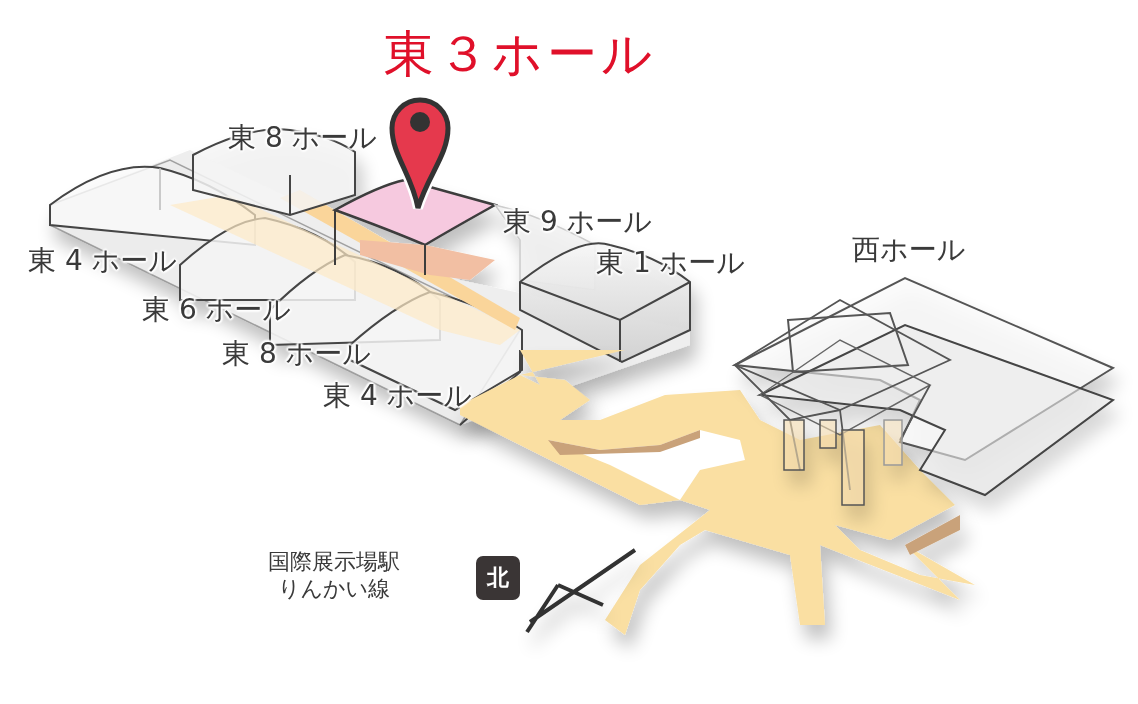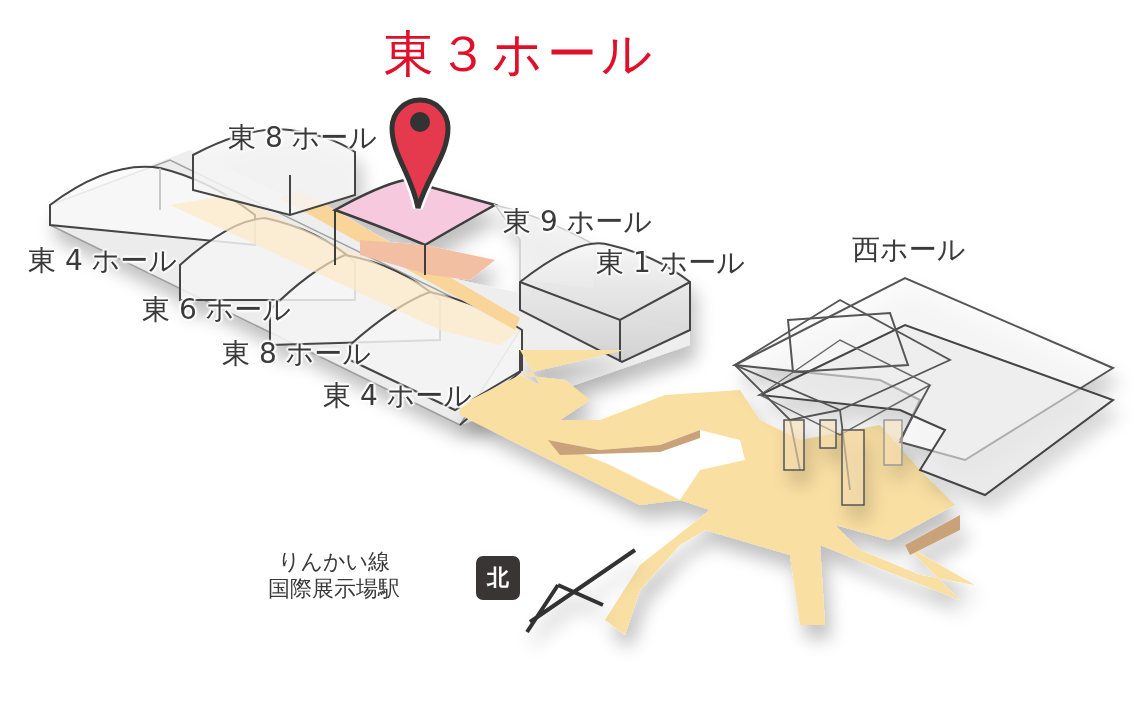--- a/index.html
+++ b/index.html
@@ -119,17 +119,17 @@
 <div class="lbl" style="left:228px;top:124px;">東 8 ホール</div>
 <div class="lbl" style="left:503px;top:208px;">東 9 ホール</div>
 <div class="lbl" style="left:596px;top:249px;">東 1 ホール</div>
 <div class="lbl" style="left:28px;top:247px;">東 4 ホール</div>
 <div class="lbl" style="left:142px;top:296px;">東 6 ホール</div>
 <div class="lbl" style="left:222px;top:340px;">東 8 ホール</div>
 <div class="lbl" style="left:311px;top:382px;margin-left:12px;">東 4 ホール</div>
 <div class="lbl west" style="left:852px;top:236px;">西ホール</div>
 
 <div class="station">
+  <div>国際展示場駅</div>
   <div>りんかい線</div>
-  <div>国際展示場駅</div>
 </div>
 
 <div class="north-badge">北</div>
 
 </body></html>

